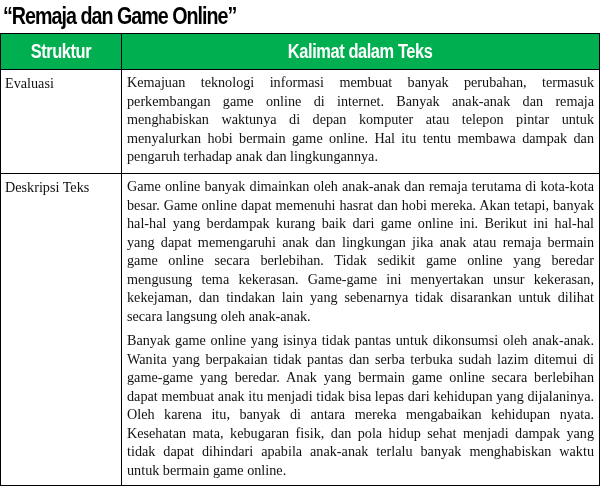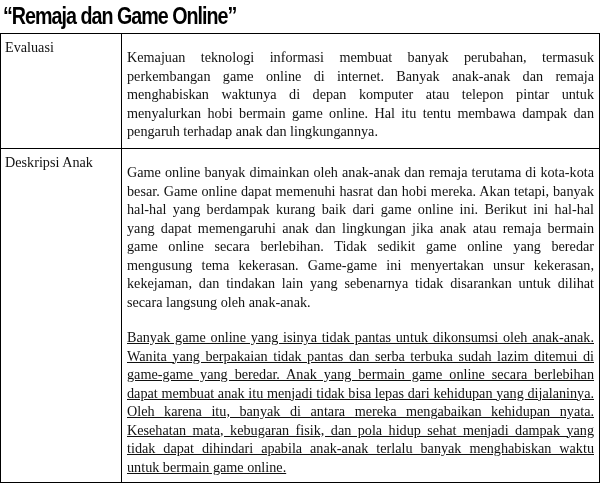--- a/index.html
+++ b/index.html
@@ -22,44 +22,48 @@
     font-size: 20px; text-align: center; vertical-align: middle;
   }
   .tbl th span { display: inline-block; transform: scaleX(0.82); letter-spacing: -0.5px; }
   .col1 { width: 121px; }
   .label-cell {
     font-family: "Liberation Serif", serif; font-size: 14.2px; line-height: 18.5px;
     padding: 4px 10px 0 4px; color: #111;
   }
   .text-cell {
     font-family: "Liberation Serif", serif; font-size: 14.2px; line-height: 18.5px;
-    padding: 14px 5px 6px 5px; color: #111; text-align: justify;
+    padding: 3px 5px 6px 5px; color: #111; text-align: justify;
   }
   .text-cell p { margin: 0; }
-  .text-cell p + p { margin-top: 17px; text-decoration: underline; }
+  .text-cell p + p { margin-top: 6px; }
   .r1 td { height: 94px; }
 </style>
 </head>
 <body>
 
 <div class="title">“Remaja dan Game Online”</div>
 
 <table class="tbl">
   <colgroup>
       <col class="col1">
       <col>
     </colgroup>
   <tbody>
+      <tr>
+    <th><span>Struktur</span></th>
+    <th><span>Kalimat dalam Teks</span></th>
+  </tr>
   <tr class="r1">
     <td class="label-cell">Evaluasi</td>
     <td class="text-cell">
       <p>Kemajuan teknologi informasi membuat banyak perubahan, termasuk perkembangan game online di internet. Banyak anak-anak dan remaja menghabiskan waktunya di depan komputer atau telepon pintar untuk menyalurkan hobi bermain game online. Hal itu tentu membawa dampak dan pengaruh terhadap anak dan lingkungannya.</p>
     </td>
   </tr>
   <tr>
-    <td class="label-cell">Deskripsi Anak</td>
+    <td class="label-cell">Deskripsi Teks</td>
     <td class="text-cell">
       <p>Game online banyak dimainkan oleh anak-anak dan remaja terutama di kota-kota besar. Game online dapat memenuhi hasrat dan hobi mereka. Akan tetapi, banyak hal-hal yang berdampak kurang baik dari game online ini. Berikut ini hal-hal yang dapat memengaruhi anak dan lingkungan jika anak atau remaja bermain game online secara berlebihan. Tidak sedikit game online yang beredar mengusung tema kekerasan. Game-game ini menyertakan unsur kekerasan, kekejaman, dan tindakan lain yang sebenarnya tidak disarankan untuk dilihat secara langsung oleh anak-anak.</p>
       <p>Banyak game online yang isinya tidak pantas untuk dikonsumsi oleh anak-anak. Wanita yang berpakaian tidak pantas dan serba terbuka sudah lazim ditemui di game-game yang beredar. Anak yang bermain game online secara berlebihan dapat membuat anak itu menjadi tidak bisa lepas dari kehidupan yang dijalaninya. Oleh karena itu, banyak di antara mereka mengabaikan kehidupan nyata. Kesehatan mata, kebugaran fisik, dan pola hidup sehat menjadi dampak yang tidak dapat dihindari apabila anak-anak terlalu banyak menghabiskan waktu untuk bermain game online.</p>
     </td>
   </tr>
 </tbody>
   </table>
 
 </body></html>

